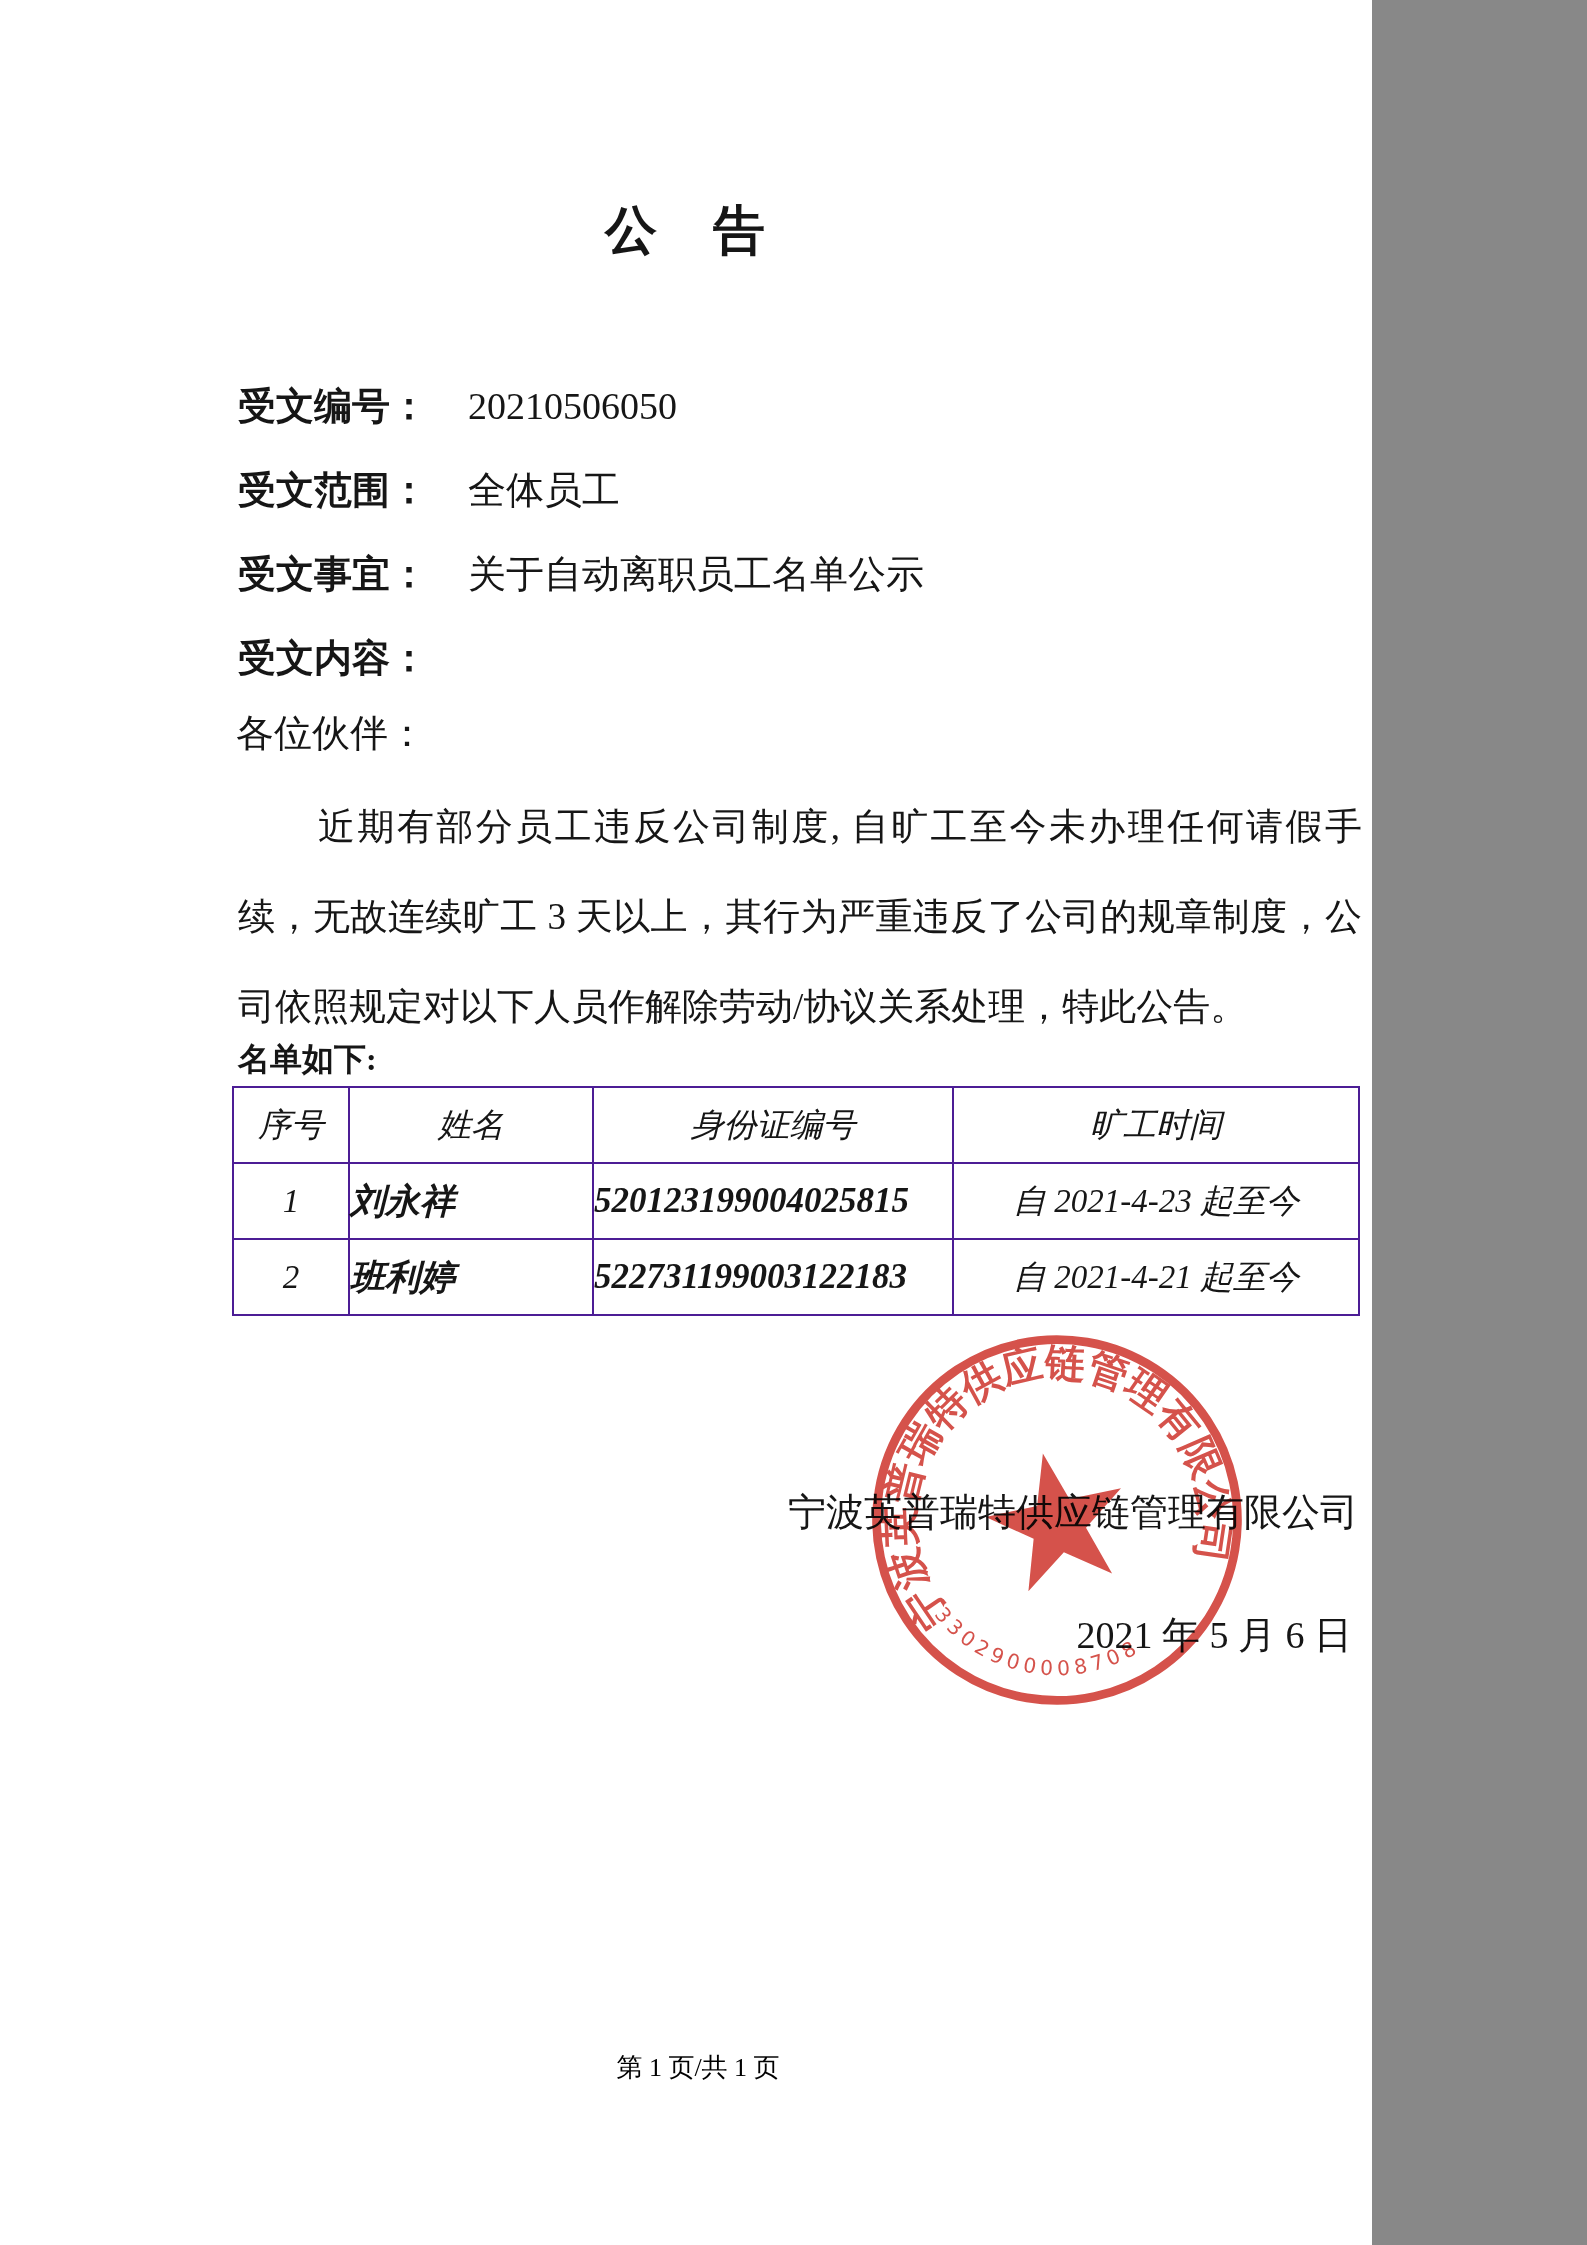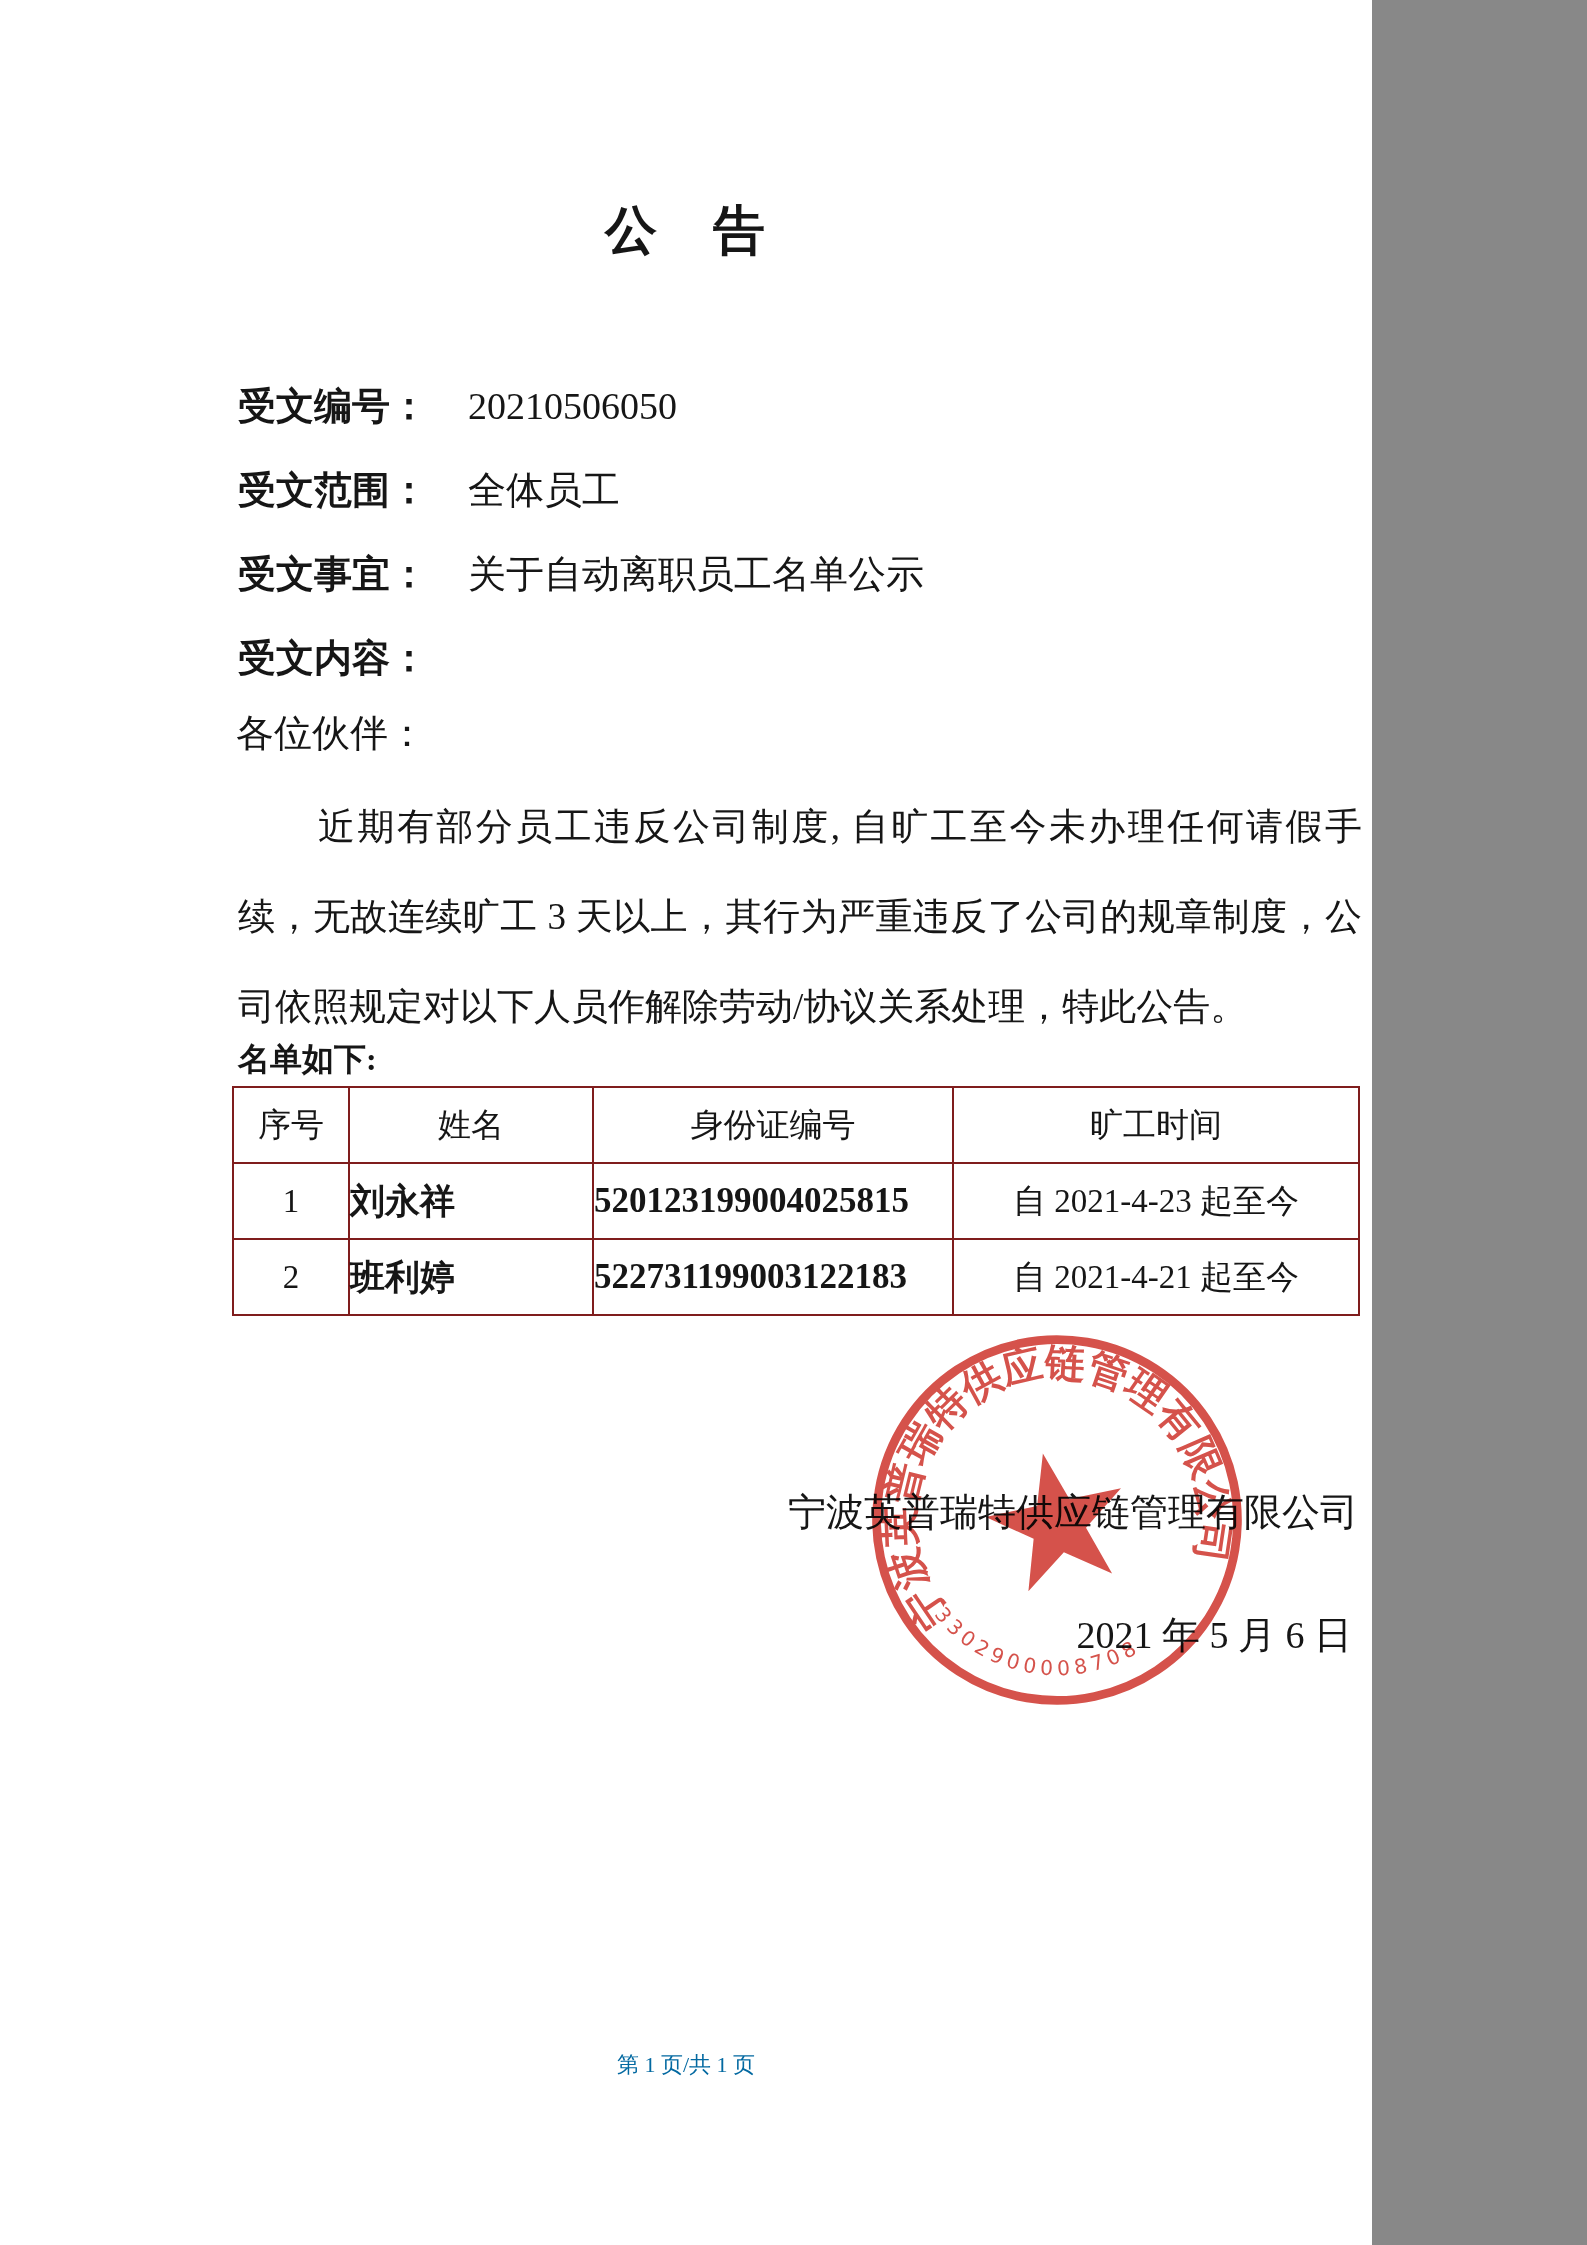--- a/index.html
+++ b/index.html
@@ -35,47 +35,48 @@
   .para-line.last { text-align: left; text-align-last: left; }
   .list-intro {
     position: absolute; top: 1038px; left: 238px;
     font-size: 32px; font-weight: bold; line-height: 42px;
   }
   table.roster {
     position: absolute; top: 1086px; left: 232px;
     width: 1126px; border-collapse: collapse; table-layout: fixed;
   }
   table.roster td {
-    border: 2px solid #7f1d1d;
+    border: 2px solid #4c1d95;
     height: 74px;
     font-size: 33px;
     text-align: center; vertical-align: middle;
     padding: 0;
+    font-style: italic;
   }
   table.roster td.cell-left { text-align: left; }
   table.roster td.bold { font-weight: bold; font-size: 35px; }
   .signature-company {
     position: absolute; top: 1488px; left: 238px; width: 1120px;
     text-align: right; font-size: 38px; line-height: 48px;
   }
   .signature-date {
     position: absolute; top: 1611px; left: 238px; width: 1114px;
     text-align: right; font-size: 38px; line-height: 48px;
   }
   .stamp {
     position: absolute; left: 863px; top: 1326px;
     width: 388px; height: 388px;
     transform: rotate(-12deg);
     mix-blend-mode: multiply;
     opacity: 0.88;
   }
   .stamp text { fill: var(--stamp-color, #cf3a32); }
   .footer {
-    position: absolute; top: 2050px; left: 0; width: 100%;
-    text-align: center; font-size: 22px; color: #0369a1;
+    position: absolute; top: 2050px; left: 12px; width: 100%;
+    text-align: center; font-size: 26px; color: #000000;
   }
 </style>
 </head>
 <body>
 
 <div class="page">
 
   <h1 class="title">公　告</h1>
 
   <div class="meta">

